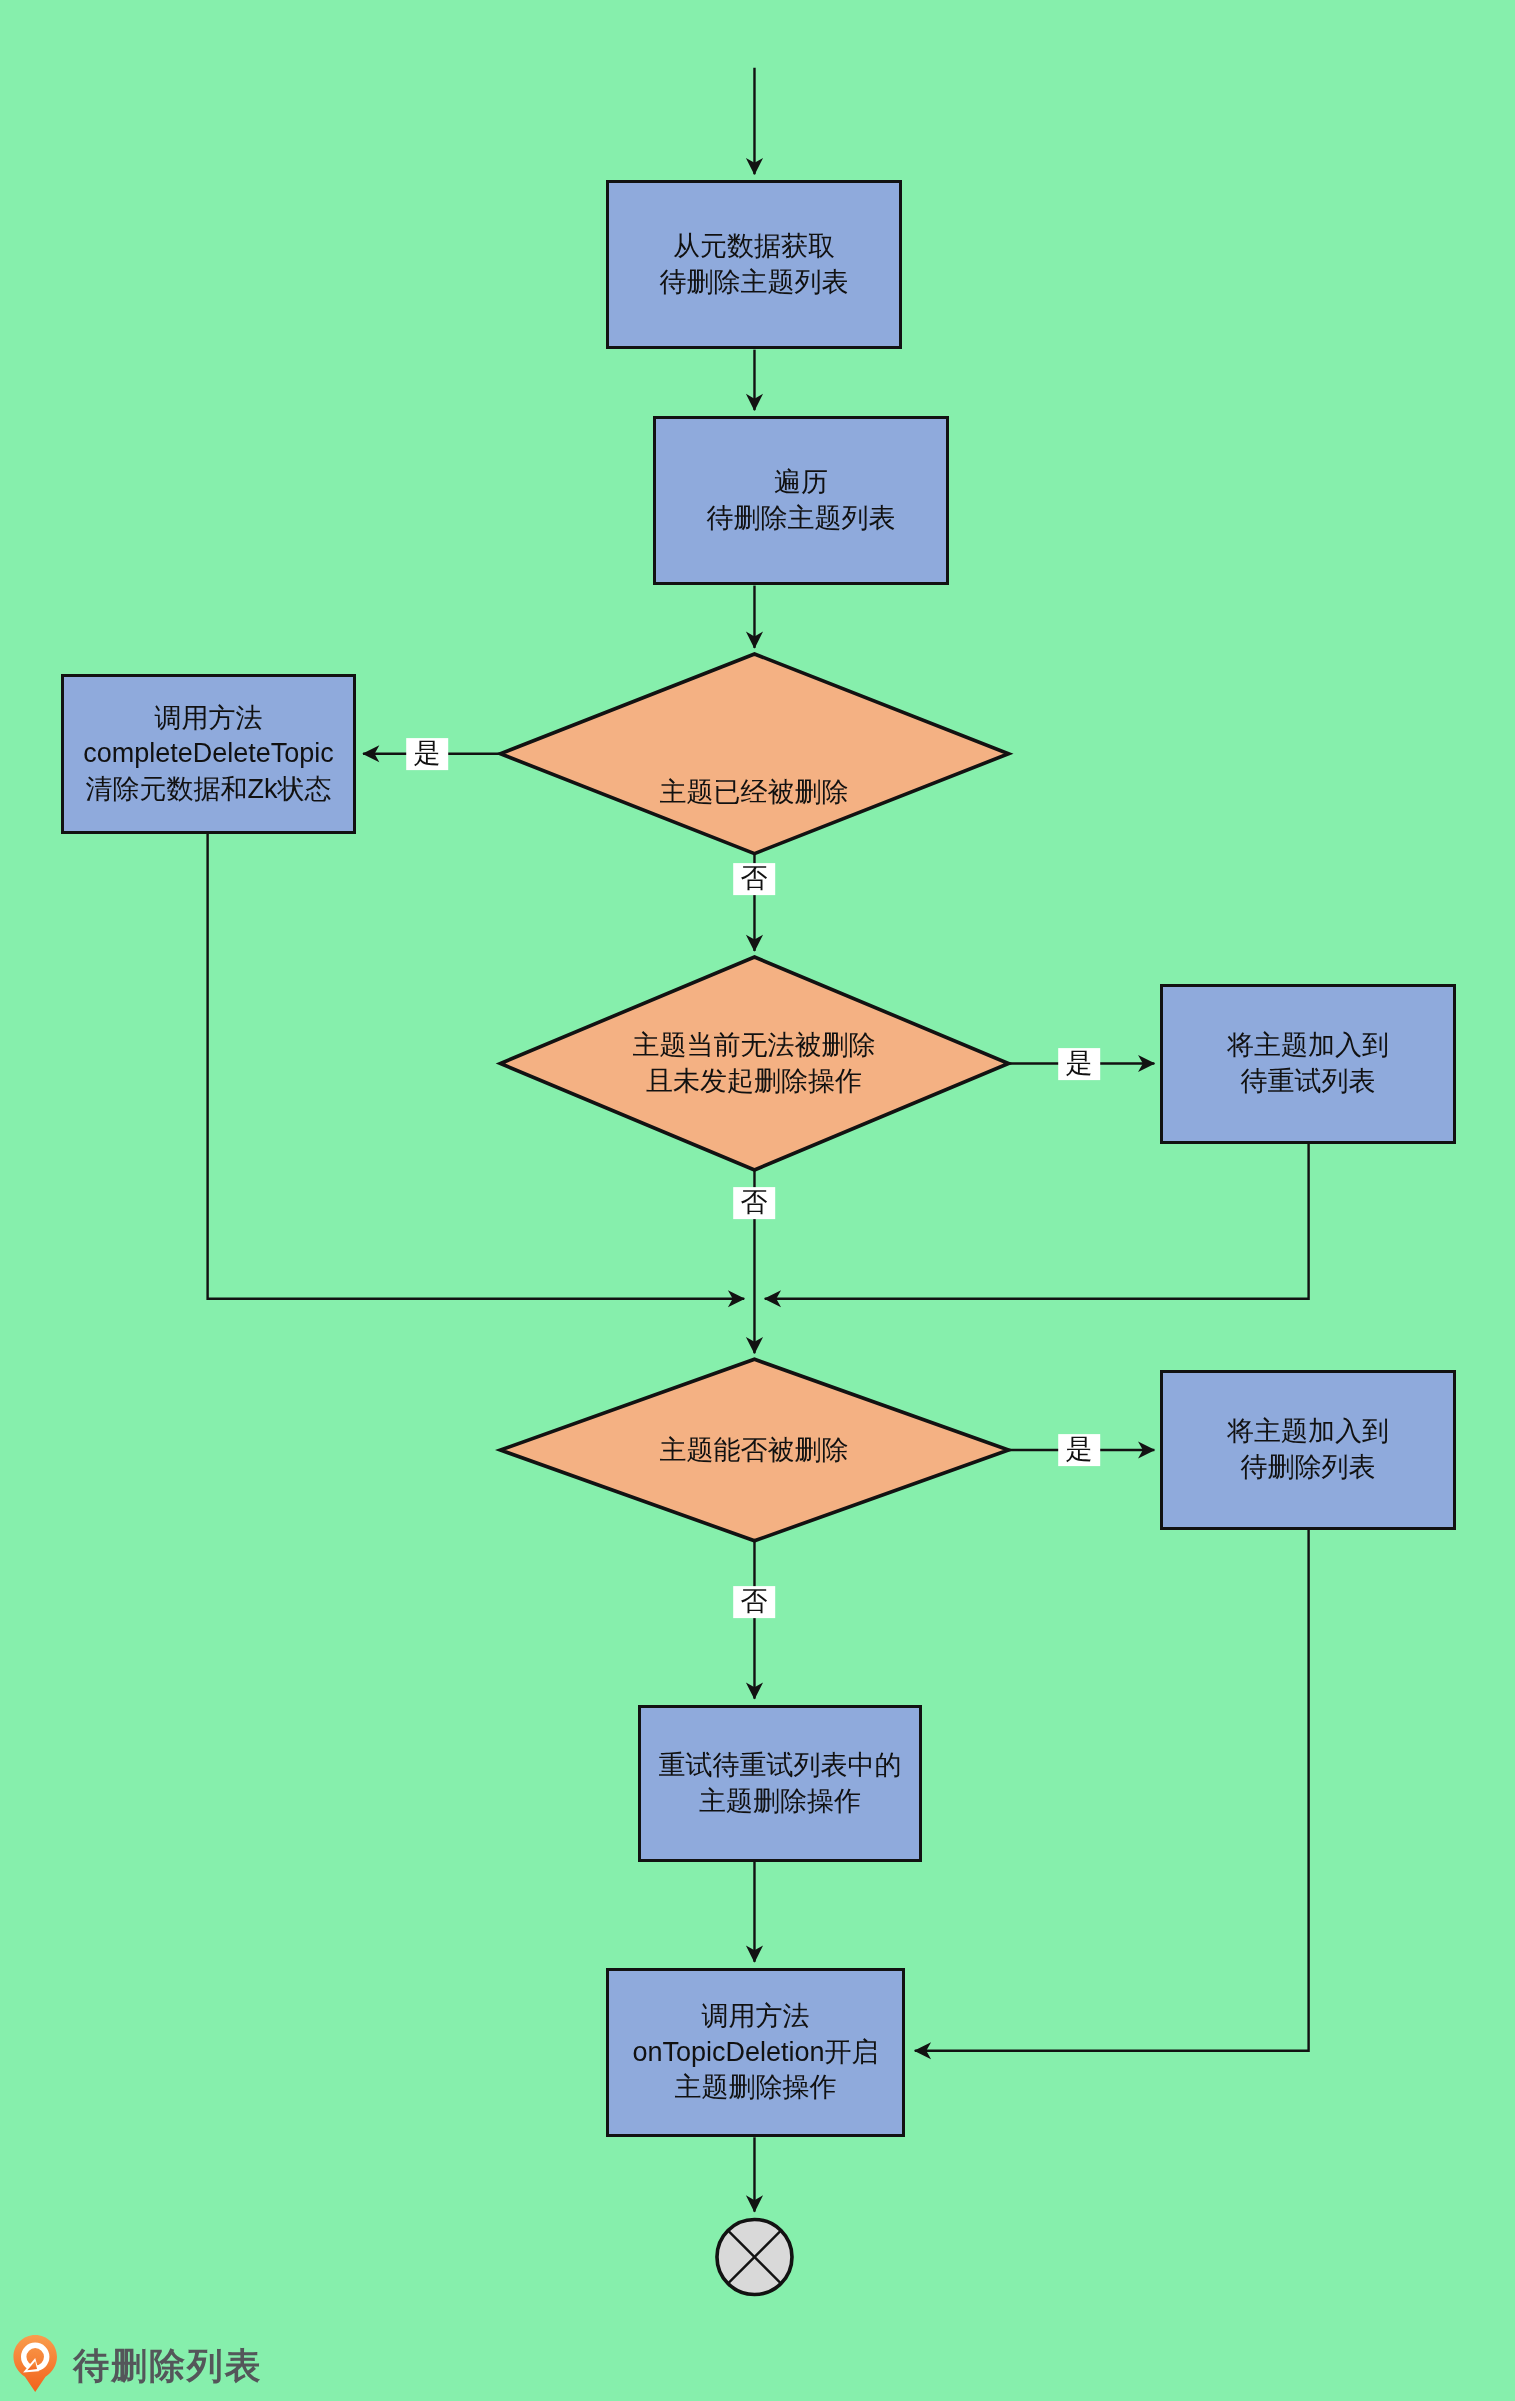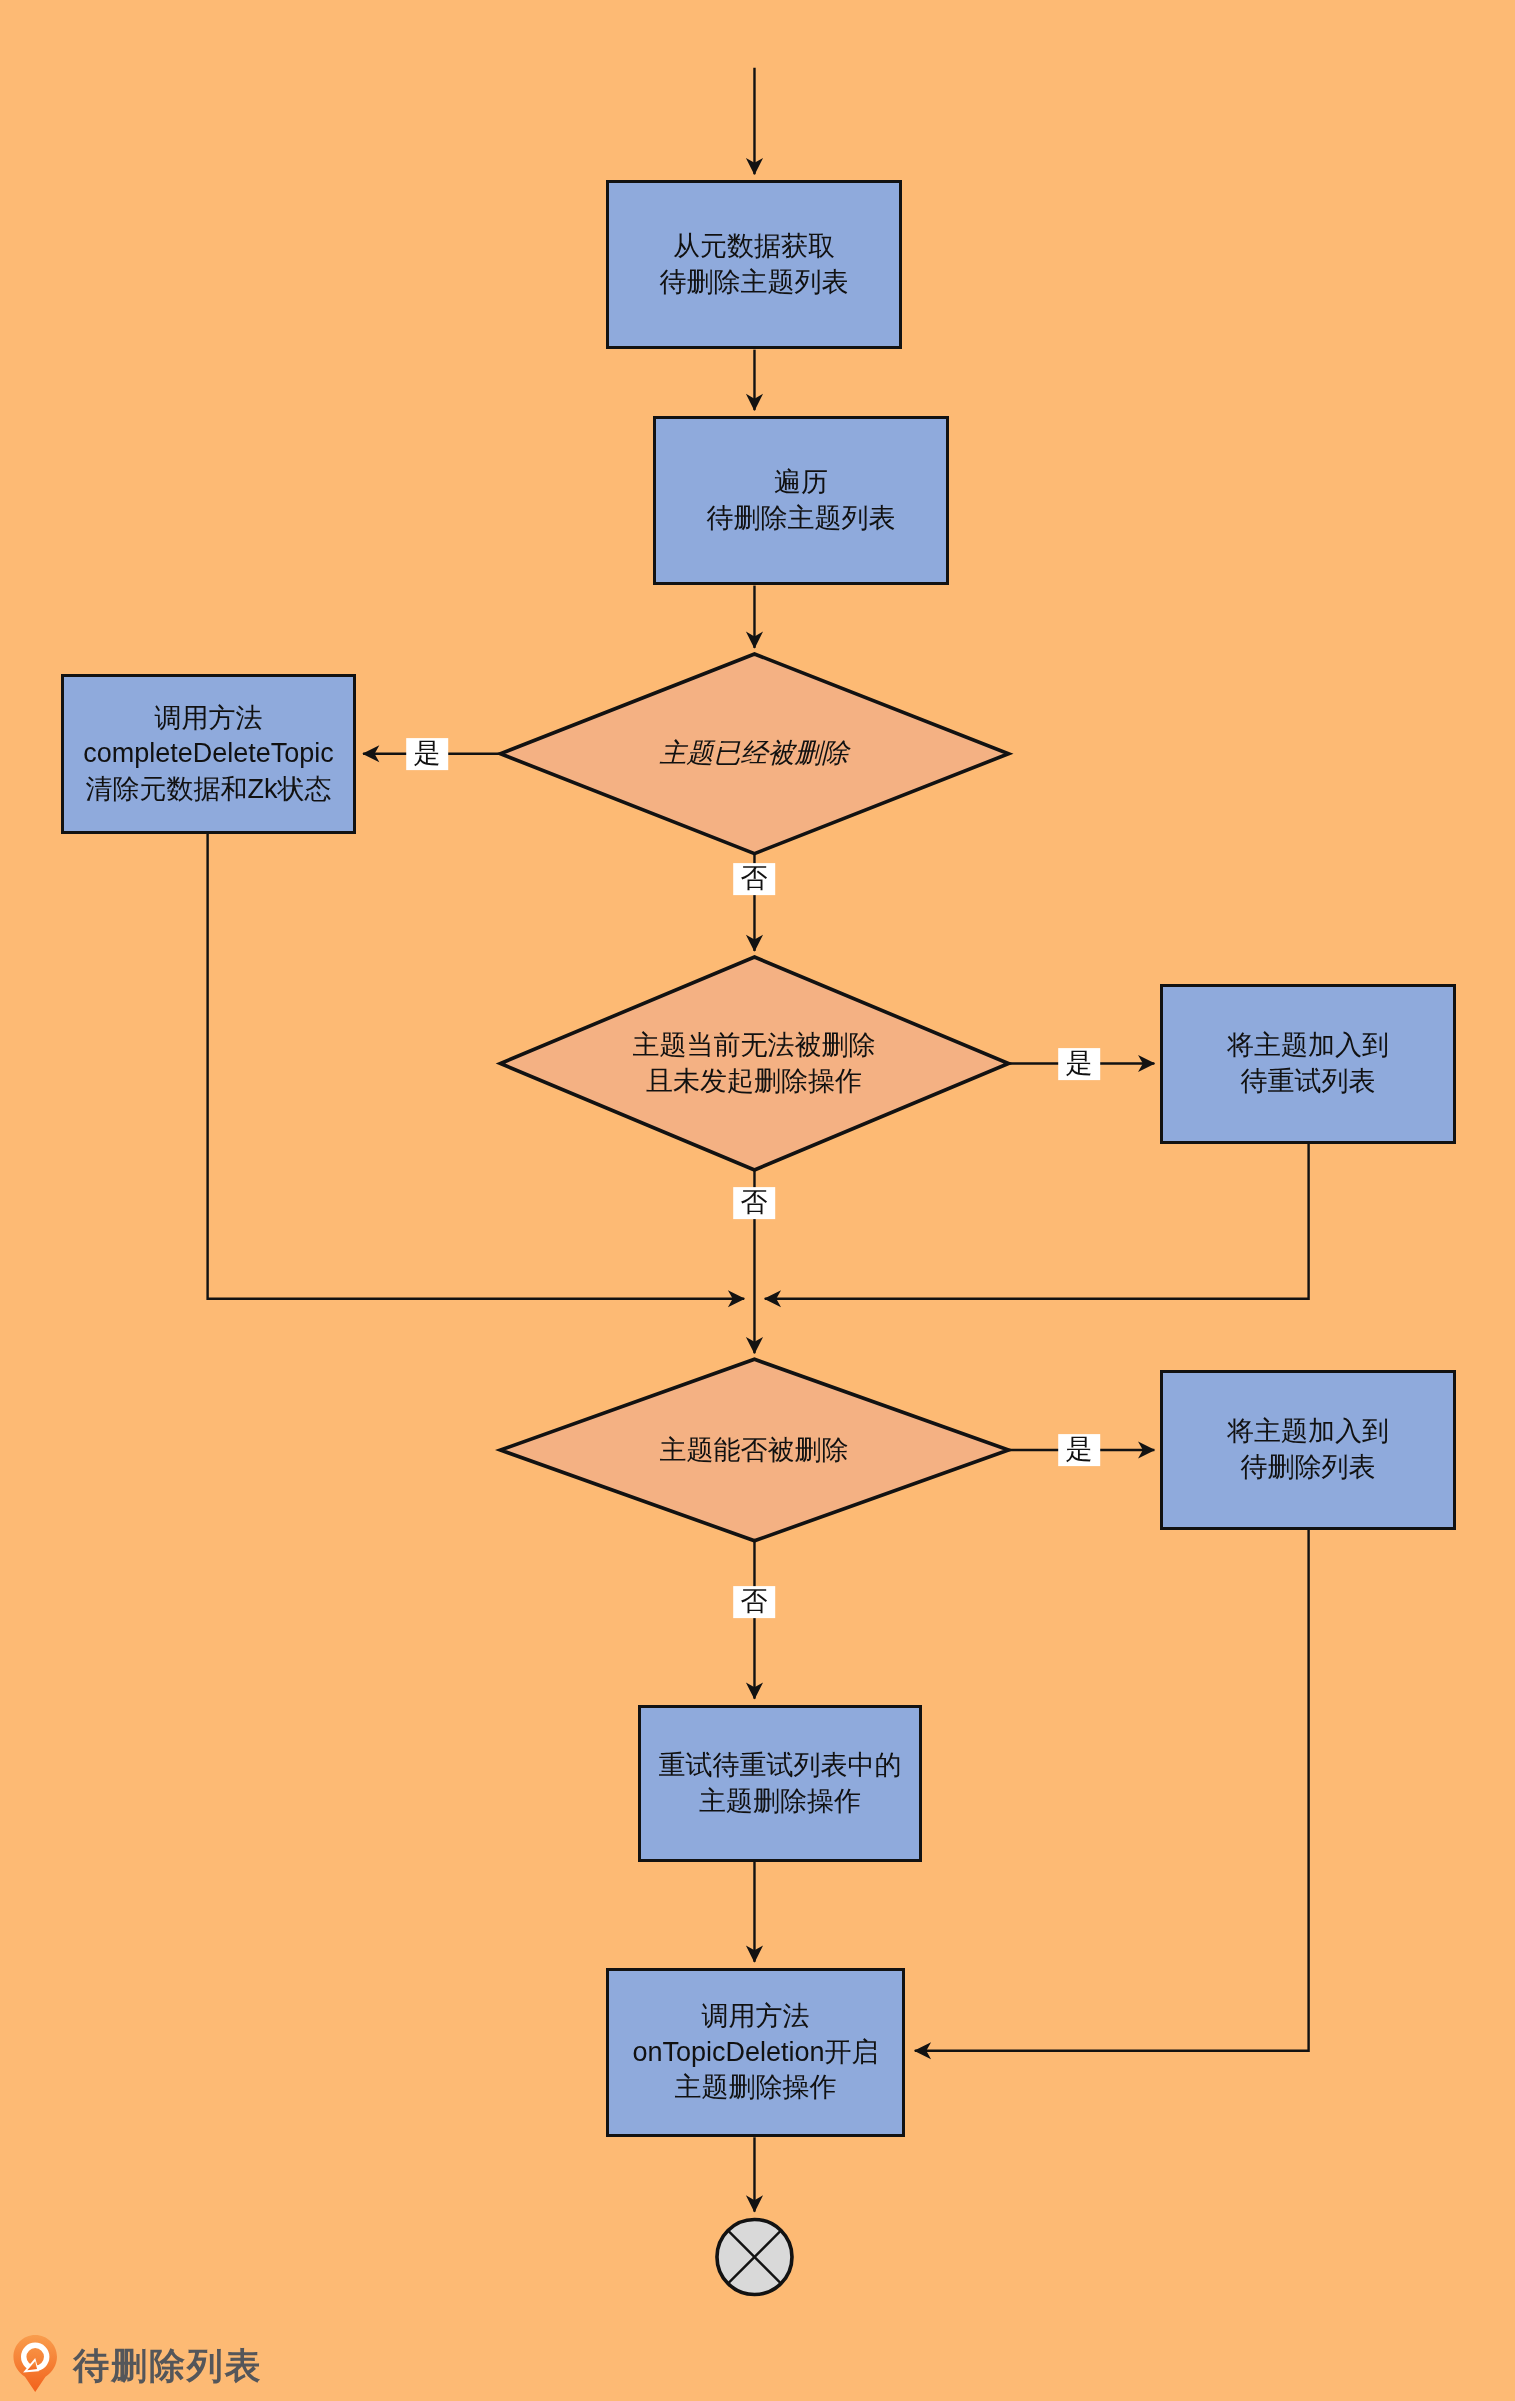--- a/index.html
+++ b/index.html
@@ -1,19 +1,19 @@
 <!DOCTYPE html>
 <html style="--process-fill: #8FAADC; --decision-fill: #F4B183; --terminator-fill: #D9D9D9; --stroke: #121212; --text: #111111; --logo-orange-1: #F99D4D; --logo-orange-2: #F2621C; --brand-text: #54565A;font-size:9.7px"><head>
 <meta charset="utf-8">
 <style>
   html,body{margin:0;padding:0;background:#ffffff;}
   .canvas{
     position:relative;
     width:1515px;height:2401px;
-    background:#fdba74;
+    background:#86efac;
     font-family:"Liberation Sans","DejaVu Sans",sans-serif;
     color:var(--text,#111);
     overflow:hidden;
   }
   svg.layer{position:absolute;left:0;top:0;width:1515px;height:2401px;}
   .edge{stroke:var(--stroke,#121212);stroke-width:4;fill:none;}
   .shape{stroke:var(--stroke,#121212);stroke-width:6;}
   .decision{fill:var(--decision-fill,#F4B183);}
   .terminator{fill:var(--terminator-fill,#D9D9D9);}
   .node{
@@ -104,21 +104,21 @@
   <div class="node process" style="left:1160px;top:1370px;width:296px;height:160px;">将主题加入到
 待删除列表</div>
 
   <div class="node process" style="left:612px;top:1705px;width:284px;height:157px;margin-left:26px;">重试待重试列表中的
 主题删除操作</div>
 
   <div class="node process" style="left:606px;top:1968px;width:299px;height:169px;">调用方法
 onTopicDeletion开启
 主题删除操作</div>
 
-  <div class="node decision-label" style="left:500px;top:654px;width:508px;height:200px;font-style:italic;">主题已经被删除</div>
+  <div class="node decision-label" style="left:500px;top:693px;width:508px;height:200px;">主题已经被删除</div>
 
   <div class="node decision-label" style="left:500px;top:1360px;width:508px;height:182px;">主题能否被删除</div>
 
   <div class="node decision-label" style="left:500px;top:957px;width:508px;height:213px;">主题当前无法被删除
 且未发起删除操作</div>
 
   <div class="edge-label" style="left:427px;top:754px;">是</div>
   <div class="edge-label" style="left:754px;top:879px;">否</div>
   <div class="edge-label" style="left:1079px;top:1064px;">是</div>
   <div class="edge-label" style="left:754px;top:1203px;">否</div>

